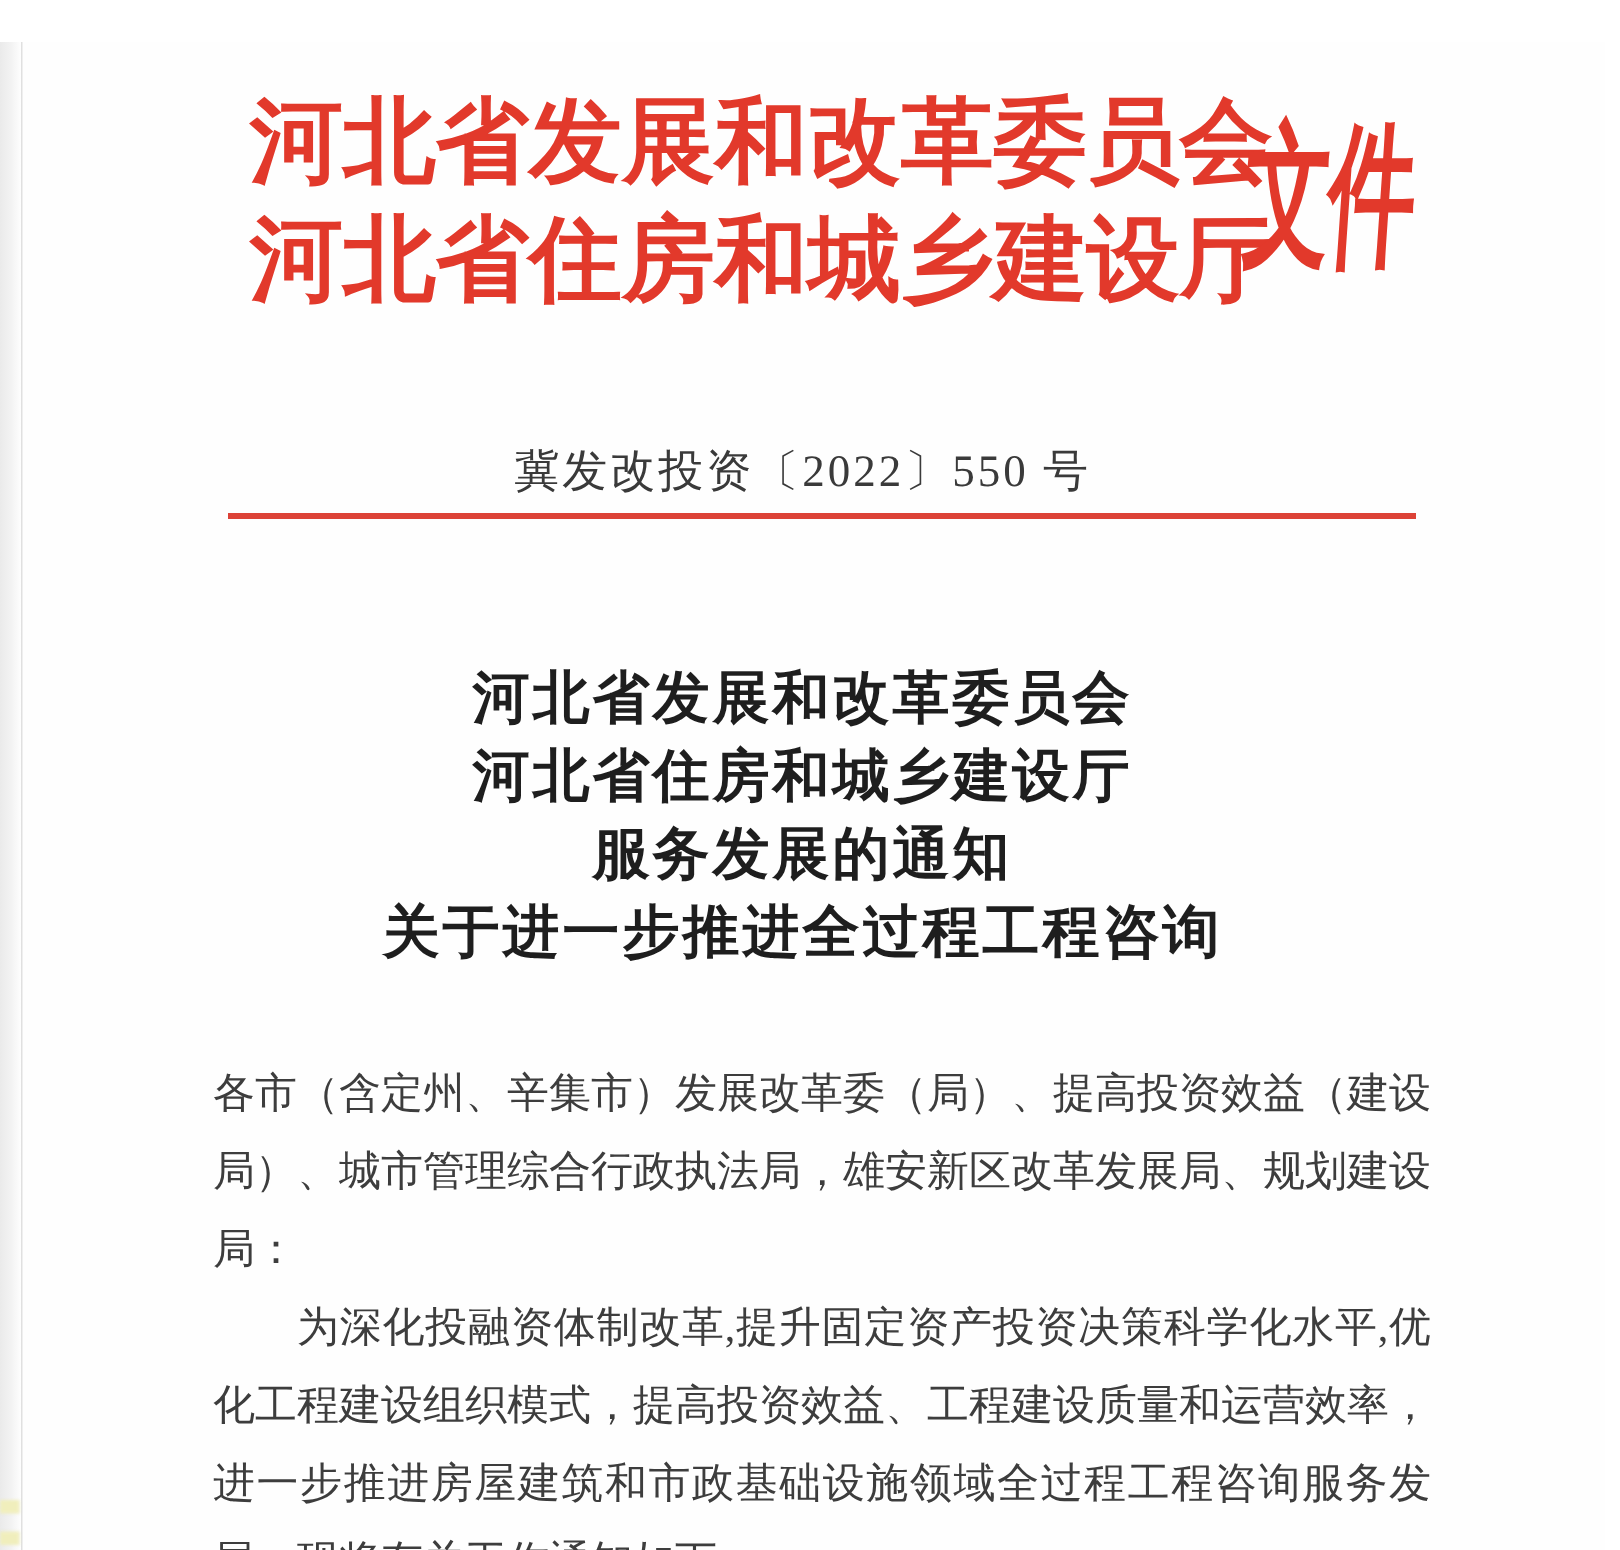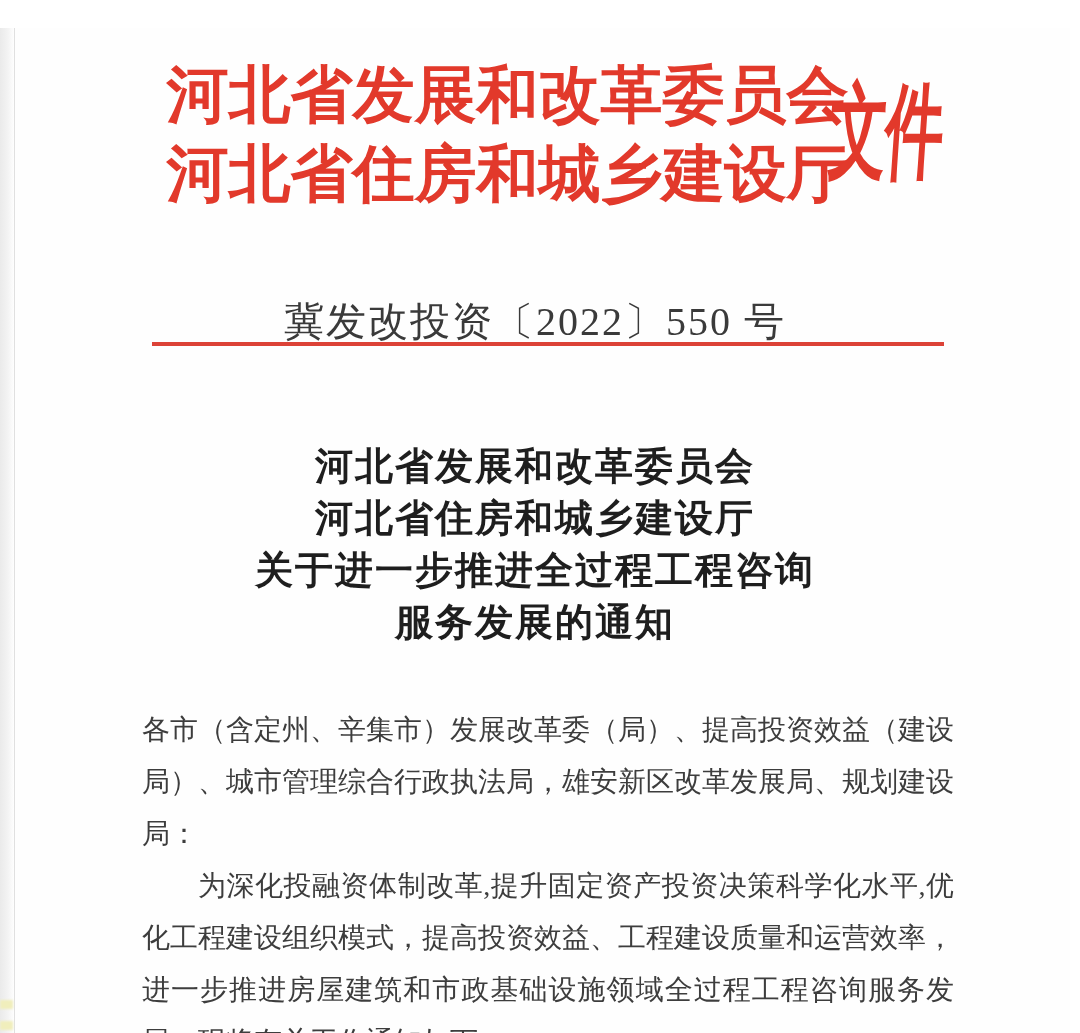--- a/index.html
+++ b/index.html
@@ -64,21 +64,21 @@
     transform-origin: top left;
     letter-spacing: -4px;
   }
 
   
   .doc-number {
     position: absolute;
     top: 266px; left: 0;
     width: 100%;
     text-align: center;
-    font-size: 40px;
+    font-size: 30px;
     color: #3a3a3a;
     letter-spacing: 2px;
     white-space: nowrap;
   }
 
   
   .red-rule {
     position: absolute;
     top: 314px; left: 152px;
     width: 792px; height: 4px;
@@ -132,22 +132,22 @@
     <div class="doc-marker">文件</div>
   </header>
 
   <div class="doc-number">冀发改投资〔2022〕550 号</div>
 
   <div class="red-rule"></div>
 
   <div class="doc-title">
     <div>河北省发展和改革委员会</div>
     <div>河北省住房和城乡建设厅</div>
+    <div>服务发展的通知</div>
     <div>关于进一步推进全过程工程咨询</div>
-    <div>服务发展的通知</div>
   </div>
 
   <div class="doc-body">
     <p>各市（含定州、辛集市）发展改革委（局）、提高投资效益（建设局）、城市管理综合行政执法局，雄安新区改革发展局、规划建设局：</p>
     <p class="indent">为深化投融资体制改革,提升固定资产投资决策科学化水平,优化工程建设组织模式，提高投资效益、工程建设质量和运营效率，进一步推进房屋建筑和市政基础设施领域全过程工程咨询服务发展，现将有关工作通知如下。</p>
   </div>
 
 </div>
 
 </body></html>

